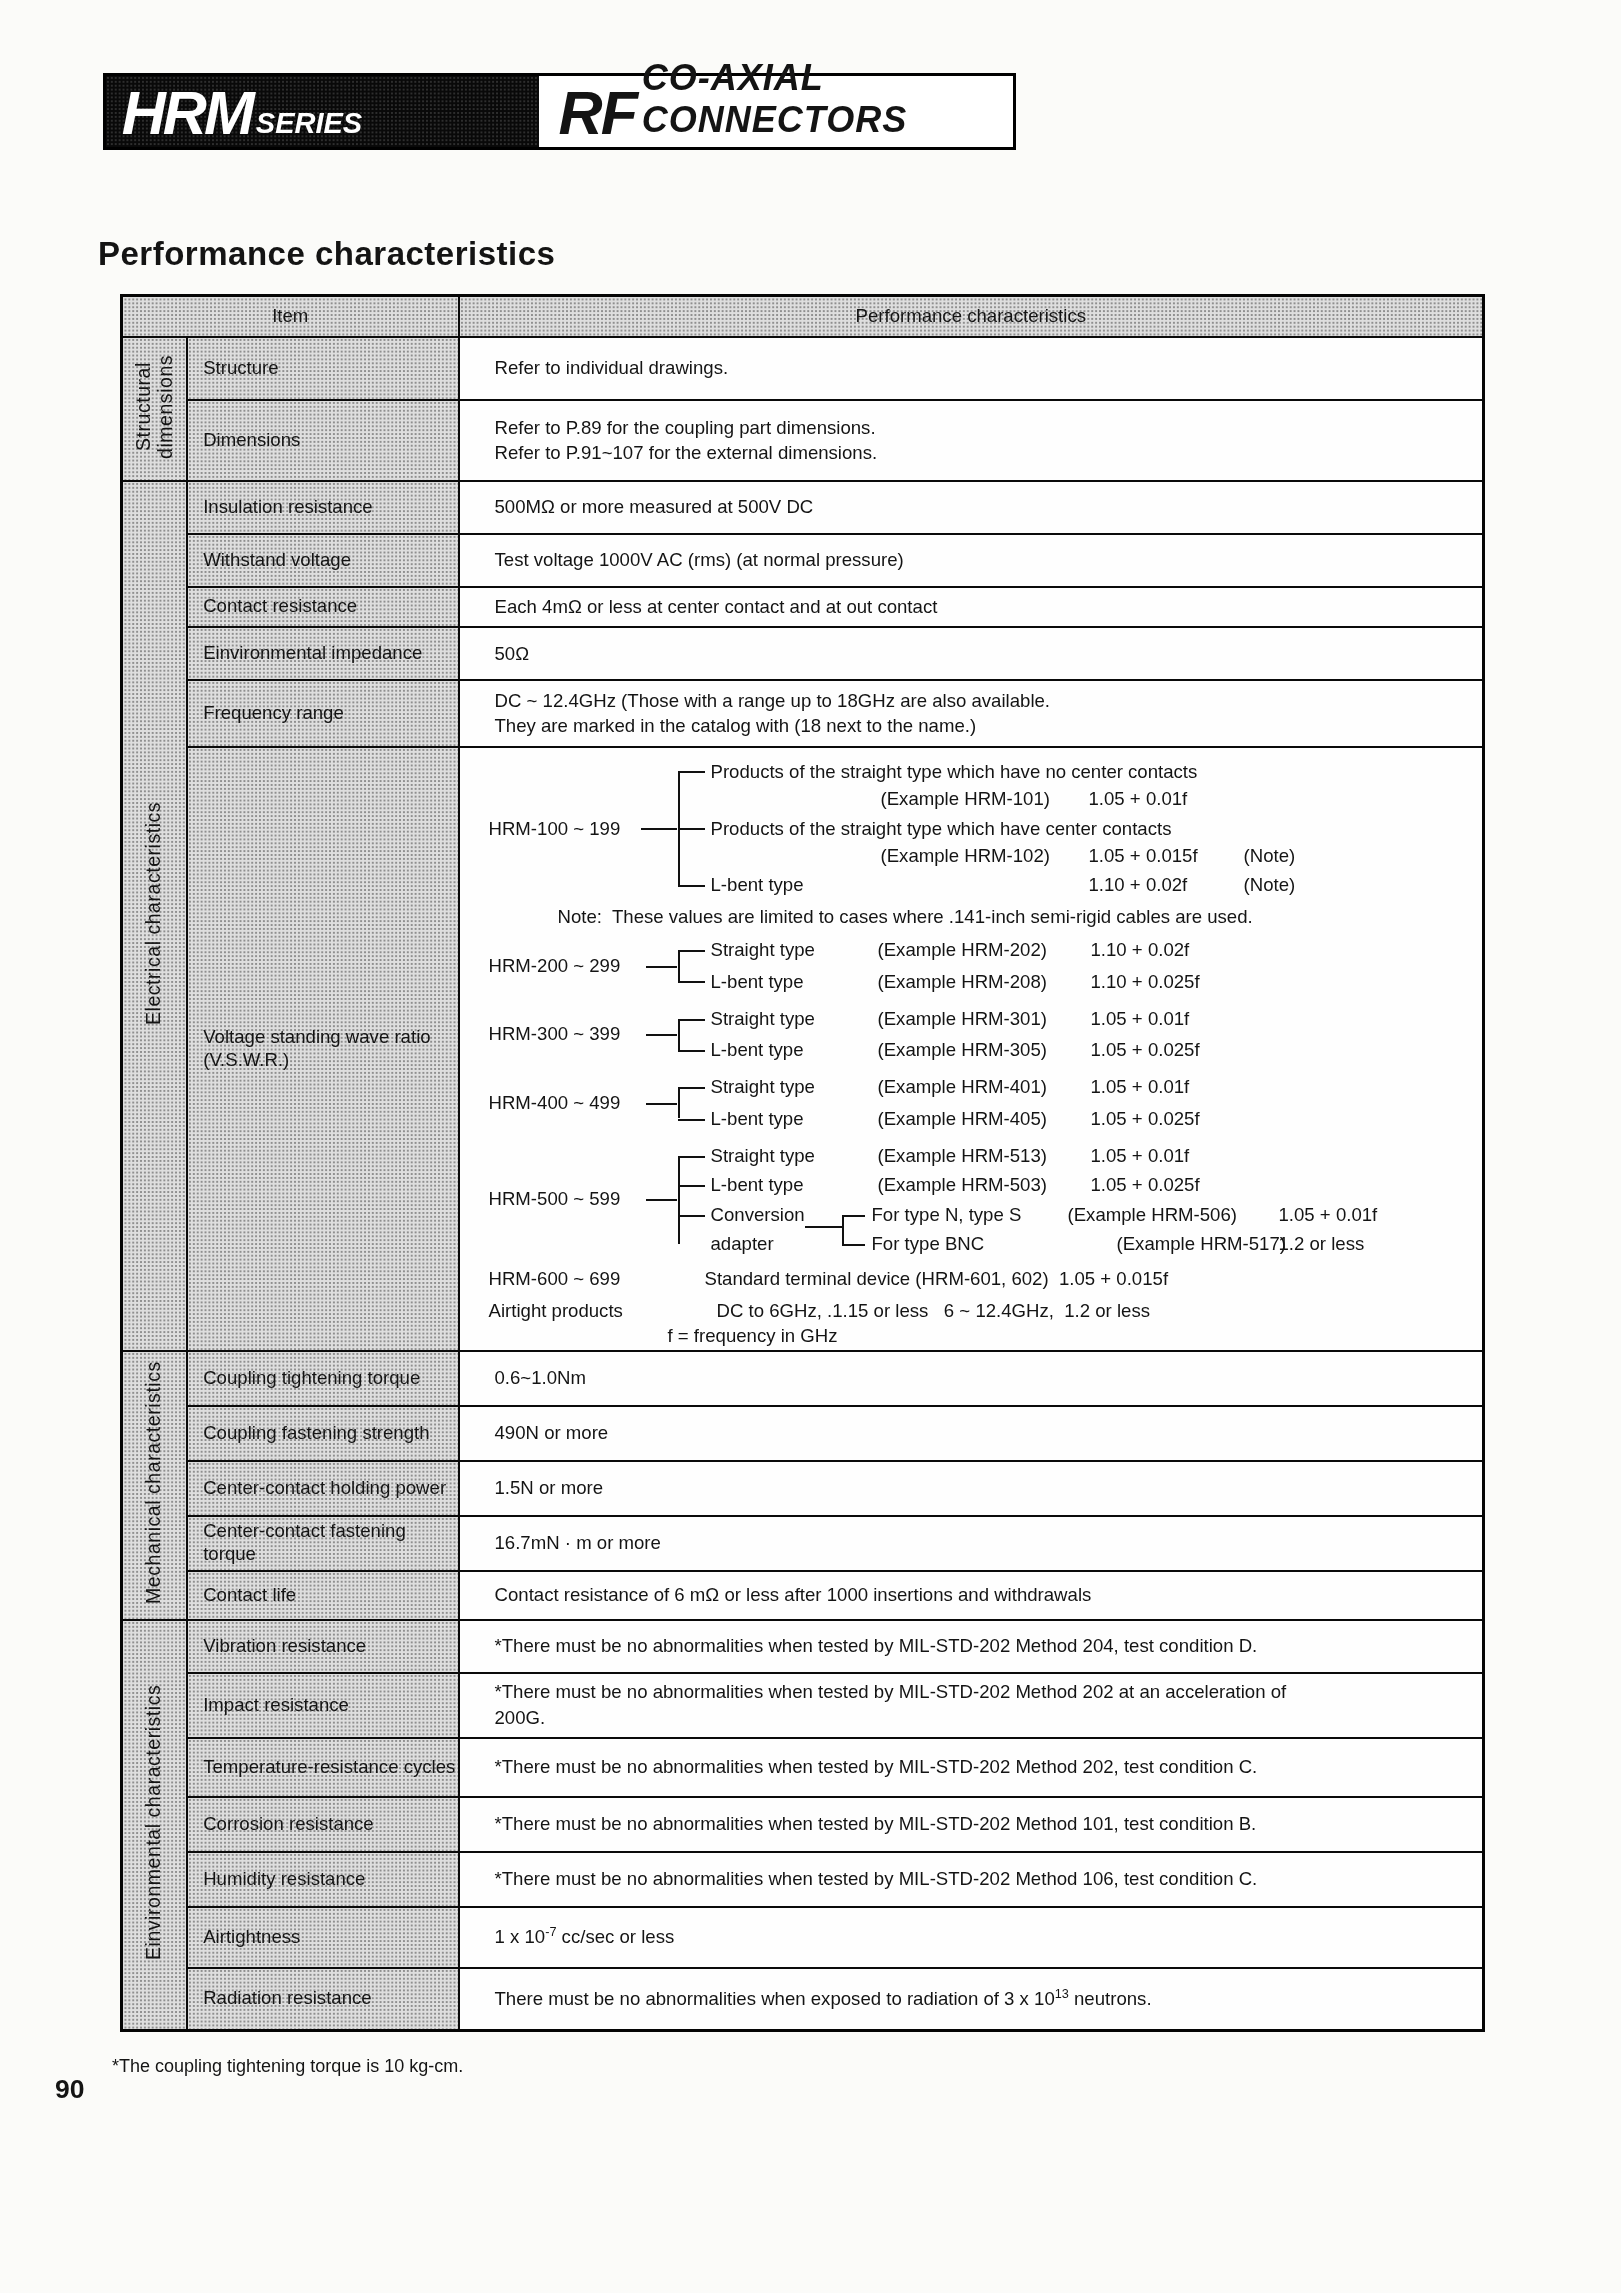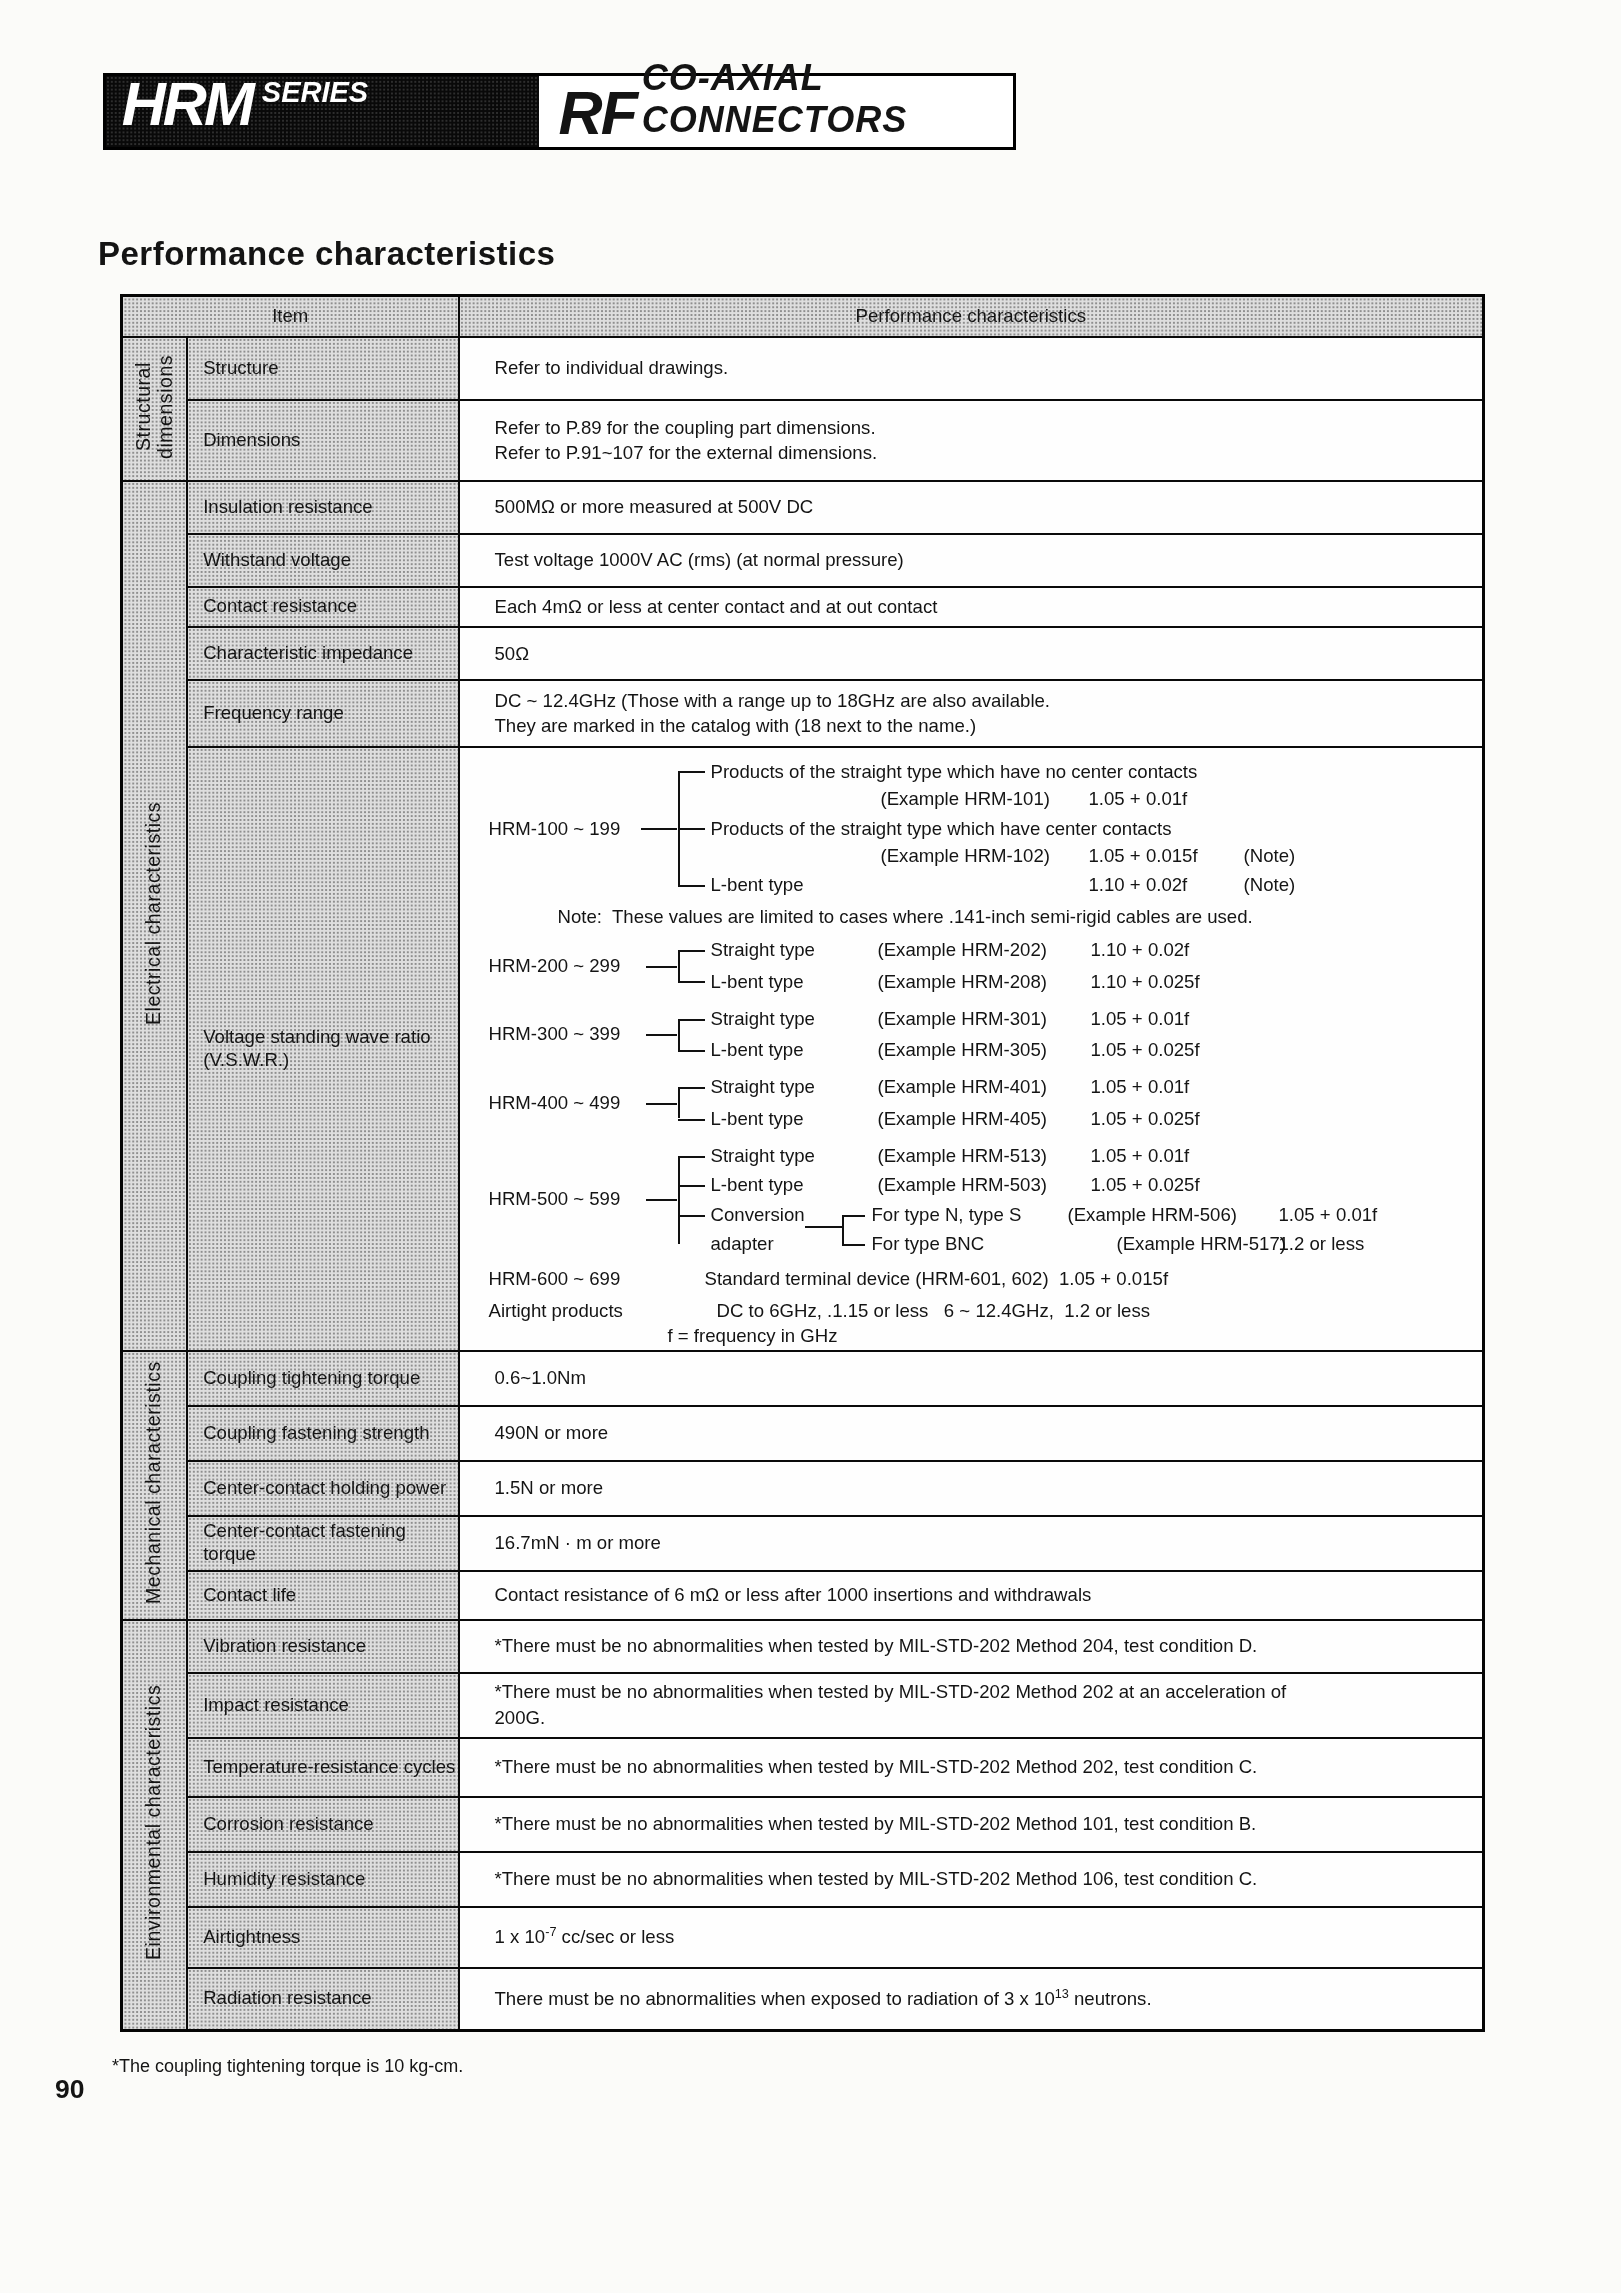--- a/index.html
+++ b/index.html
@@ -9,24 +9,23 @@
     font-family:"Liberation Sans","DejaVu Sans",sans-serif;
     -webkit-font-smoothing:antialiased;
   }
   
   .logo-box{
     position:absolute;left:103px;top:73px;width:907px;height:71px;
     border:3.9px solid #000;display:flex;background:#fff;box-sizing:content-box;
   }
   .logo-left{
     width:433px;background:#090909;color:#fff;display:flex;
-    align-items:flex-start;padding:0 0 3.9px 15.7px;box-sizing:border-box;
+    align-items:flex-end;padding:0 0 3.9px 15.7px;box-sizing:border-box;
     background-image:radial-gradient(circle,#2e2e2e 0.7px,transparent 0.8px);
     background-size:3.9px 3.9px;
-    gap:6px;
   }
   .logo-right{
     flex:1;display:flex;align-items:flex-end;padding:0 0 3.9px 19.6px;box-sizing:border-box;
   }
   .brand-big{font-size:61px;line-height:0.95;font-style:italic;font-weight:700;letter-spacing:-2.9px;}
   .brand-sub{font-size:29px;font-style:italic;font-weight:700;margin:0 0 2.9px 3.9px;letter-spacing:0px;}
   .prod-big{font-size:61px;line-height:0.95;font-style:italic;font-weight:700;letter-spacing:-2px;}
   .prod-sub{font-size:36px;font-style:italic;font-weight:700;margin:0 0 2px 5.9px;letter-spacing:1px;}
   
   .page-title{
@@ -127,21 +126,21 @@
           <div>Test voltage 1000V AC (rms) (at normal pressure)</div>
         </td>
   </tr>
   <tr style="height:40px">
     <td class="item halftone">Contact resistance</td>
     <td class="val">
           <div>Each 4mΩ or less at center contact and at out contact</div>
         </td>
   </tr>
   <tr style="height:53px">
-    <td class="item halftone">Characteristic impedance</td>
+    <td class="item halftone">Einvironmental impedance</td>
     <td class="val">
           <div>50Ω</div>
         </td>
   </tr>
   <tr style="height:67px">
     <td class="item halftone">Frequency range</td>
     <td class="val">
       <div>DC ~ 12.4GHz (Those with a range up to 18GHz are also available.</div>
       <div>They are marked in the catalog with (18 next to the name.)</div>
     </td>

